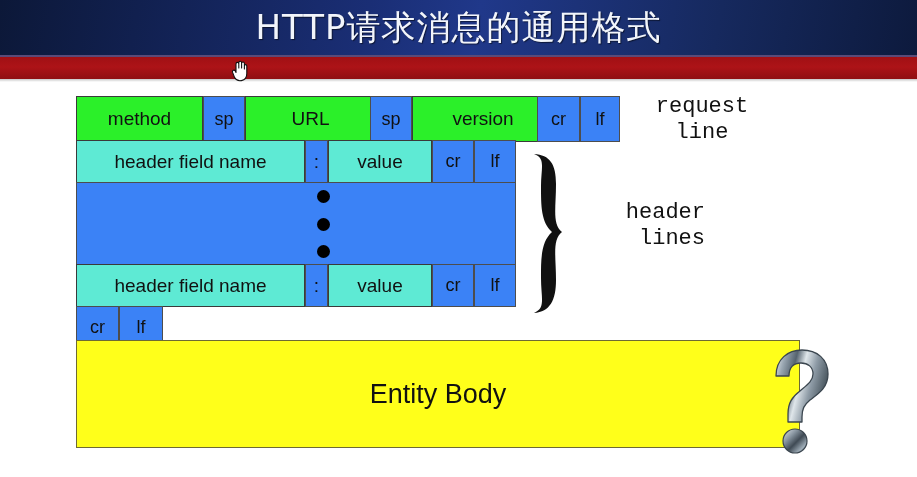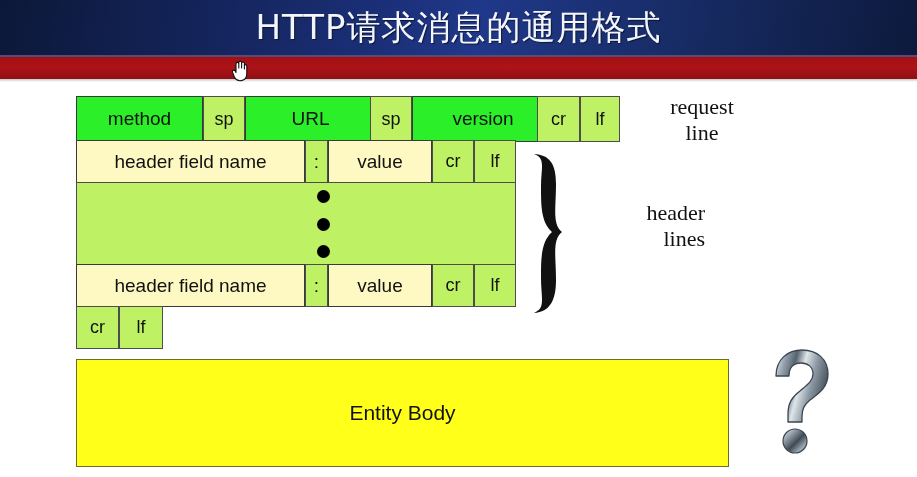--- a/index.html
+++ b/index.html
@@ -76,33 +76,33 @@
     background: #ffffff;
     display: flex;
     align-items: center;
     justify-content: center;
     color: #111111;
     font-size: 19px;
     font-family: Liberation Sans, sans-serif;
     white-space: nowrap;
   }
   .cell.green { background: #2bf029; border-color: #3a3a3a; }
-  .cell.magenta { background: #fef9c3; border-color: #3a3a3a; }
+  .cell.magenta { background: #5eead4; border-color: #3a3a3a; }
   .cell.yellow { background: #ffff1a; border-color: #6e6a33; }
-  .cell.plain { background: #bef264; }
+  .cell.plain { background: #3b82f6; }
   .cell.small { font-size: 18px; }
 
   
   .side-label {
     position: absolute;
     color: #111111;
     font-size: 22px;
     line-height: 26px;
     text-align: center;
-    font-family: Liberation Serif, serif;
+    font-family: Liberation Mono, monospace;
     white-space: pre-line;
   }
 
   
   #ellipsis {
     position: absolute;
     left: 314px; top: 190px;
     width: 18px; height: 68px;
     display: flex;
     flex-direction: column;
@@ -185,21 +185,21 @@
              C13,146 18,156 6,161 C22,160 28,148 28,128 C28,104 24,88 34,80
              C24,72 28,56 28,32 C28,12 22,3 6,2 Z" fill="#111111"></path>
   </svg>
 </div>
 <div class="side-label" style="left:575px; top:200px; width:130px; text-align:right;">header
 lines</div>
 
 <div class="cell plain small" style="left:76px; top:306px; width:43px; height:43px;">cr</div>
 <div class="cell plain small" style="left:119px; top:306px; width:44px; height:43px;">lf</div>
 
-<div class="cell yellow" style="left:76px; top:359px; width:653px; height:108px; font-size:21px;">Entity Body</div>
+<div class="cell yellow" style="left:76px; top:340px; width:724px; height:108px; font-size:27px;">Entity Body</div>
 
 <div id="question-mark">
   <svg width="74" height="106" viewBox="0 0 74 106">
     <defs>
       <linearGradient id="qmGrad" x1="0" y1="0" x2="1" y2="0.35">
         <stop offset="0%" stop-color="#f2f5f7"></stop>
         <stop offset="18%" stop-color="#9aa7b2"></stop>
         <stop offset="38%" stop-color="#55636f"></stop>
         <stop offset="55%" stop-color="#dfe6ea"></stop>
         <stop offset="75%" stop-color="#8e9ba6"></stop>

